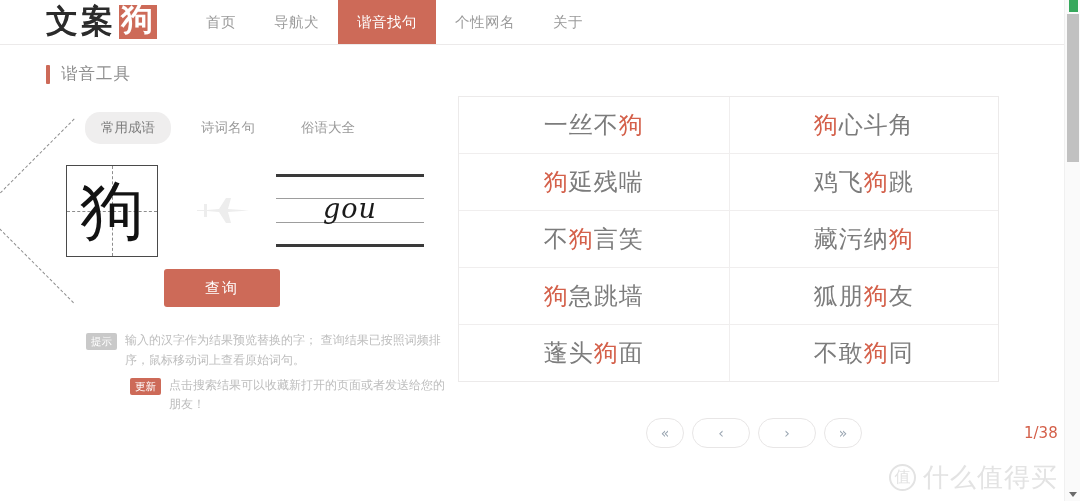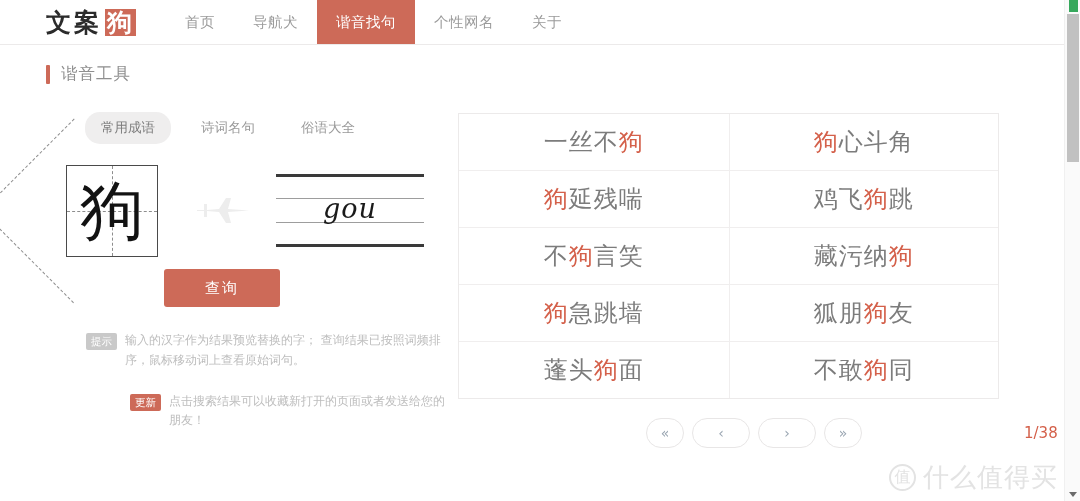--- a/index.html
+++ b/index.html
@@ -15,22 +15,22 @@
   .navbar {
     position: absolute; top: 0; left: 0;
     width: 1064px; height: 45px;
     background: #ffffff;
     border-bottom: 1px solid #eceaea;
     display: flex; align-items: stretch;
   }
   .logo {
     display: flex; align-items: center;
     margin-left: 46px; margin-right: 30px;
-    font-family: Liberation Sans, sans-serif;
-    font-size: 25px; font-weight: 700; color: #2b2b2b;
+    font-family: Liberation Mono, monospace;
+    font-size: 32px; font-weight: 700; color: #2b2b2b;
     letter-spacing: 2px;
   }
   .logo-plain { letter-spacing: 3px; }
   .logo-mark {
     display: inline-block;
     background: #cd6a58; color: #ffffff;
     padding: 0px 2px; margin-left: 3px;
     line-height: 1.08;
   }
   .nav-items { display: flex; align-items: stretch; }
@@ -127,39 +127,39 @@
   .query-btn {
     display: block; margin: 8px 0 0 118px;
     width: 116px; height: 38px;
     background: #cd6a58; color: #ffffff;
     border: none; border-radius: 3px;
     font-size: 15px; letter-spacing: 2px; cursor: pointer;
     font-family: "DejaVu Sans", "Liberation Sans", sans-serif;
   }
 
   .note { margin-top: 24px; margin-left: 40px; display: flex; align-items: flex-start; }
-  .note + .note { margin-top: 21px; padding-left: 44px; }
+  .note + .note { margin-top: 5px; padding-left: 44px; }
   .badge {
     flex: none; display: inline-block;
     font-size: 10.5px; color: #ffffff;
     padding: 2px 5px 3px; border-radius: 2px;
     margin-right: 8px; line-height: 1.15;
     position: relative; top: 2px;
   }
   .badge.tip { background: #c9c9c9; }
   .badge.upd { background: #cd6a58; }
   .note-text {
     font-size: 12px; color: #bdbdbd; line-height: 1.65;
     max-width: 320px;
     font-family: "DejaVu Serif", "Liberation Serif", serif;
   }
 
   
   .results {
-    position: absolute; left: 458px; top: 113px;
+    position: absolute; left: 458px; top: 96px;
     width: 541px;
     border: 1px solid #eceaea;
     border-collapse: collapse;
     background: #fff;
   }
   .results .row { display: flex; }
   .results .row + .row { border-top: 1px solid #f0eeee; }
   .results .cell {
     width: 50%; height: 56px;
     display: flex; align-items: center; justify-content: center;

